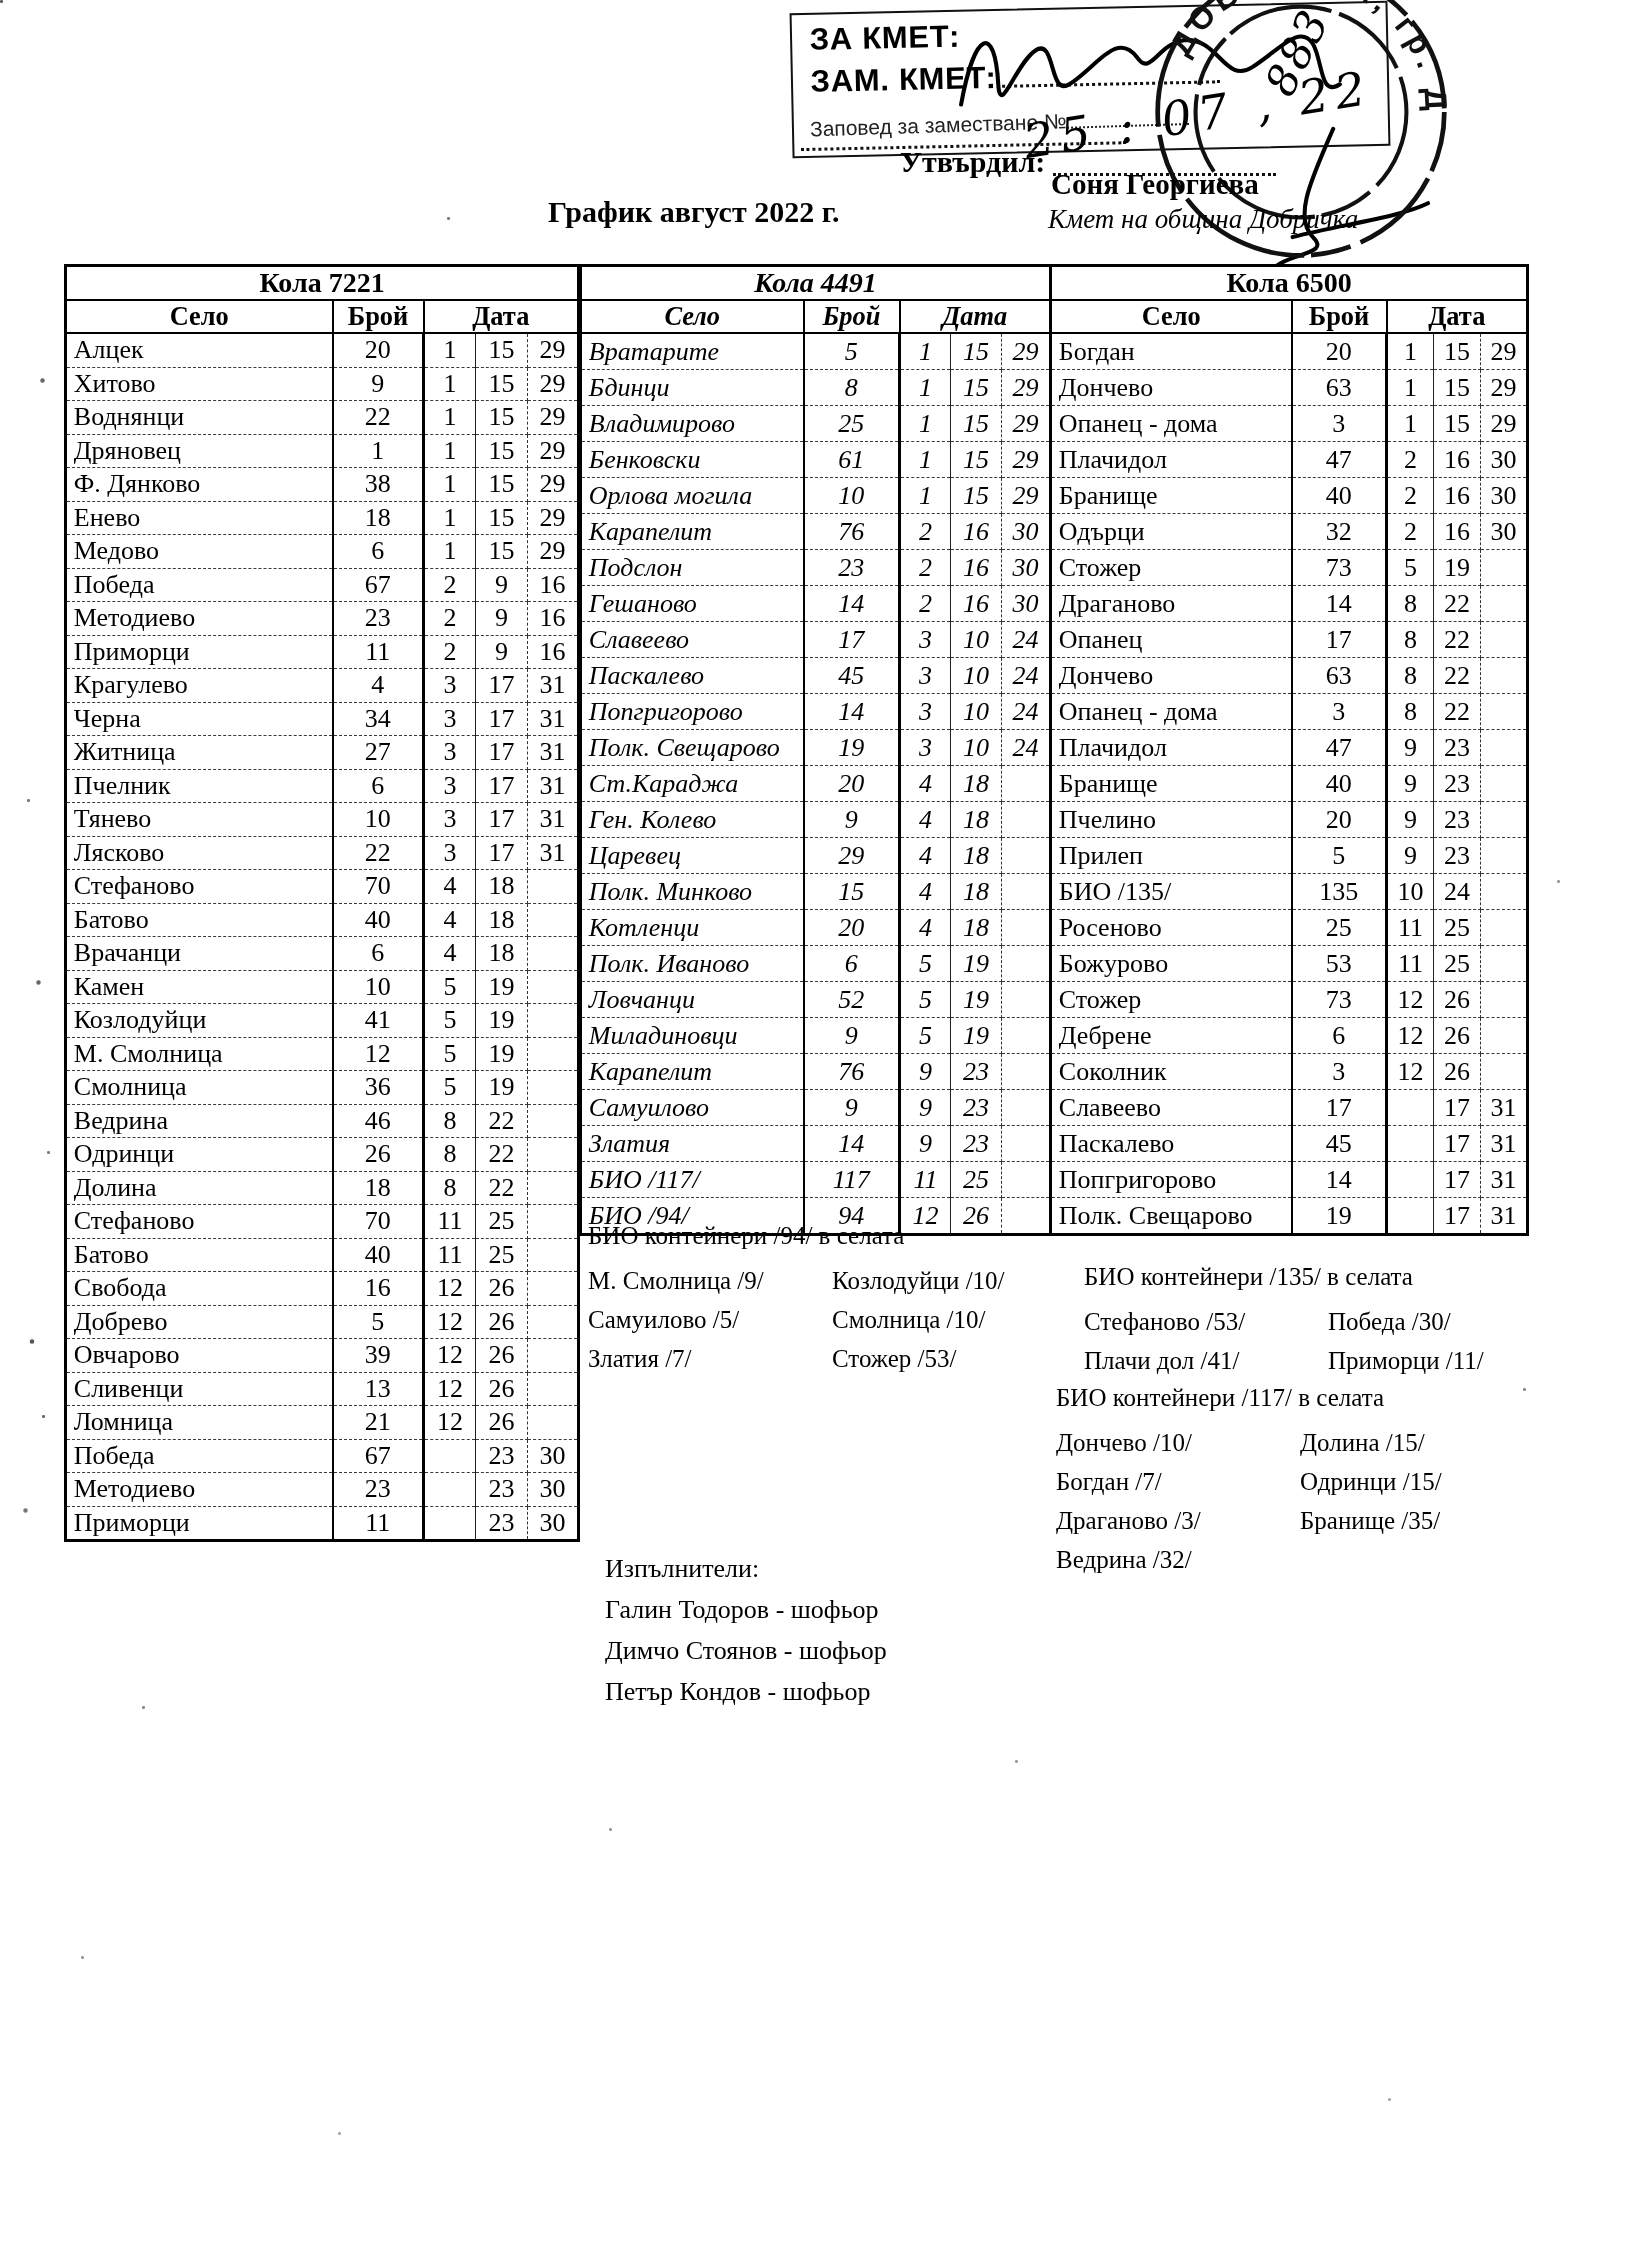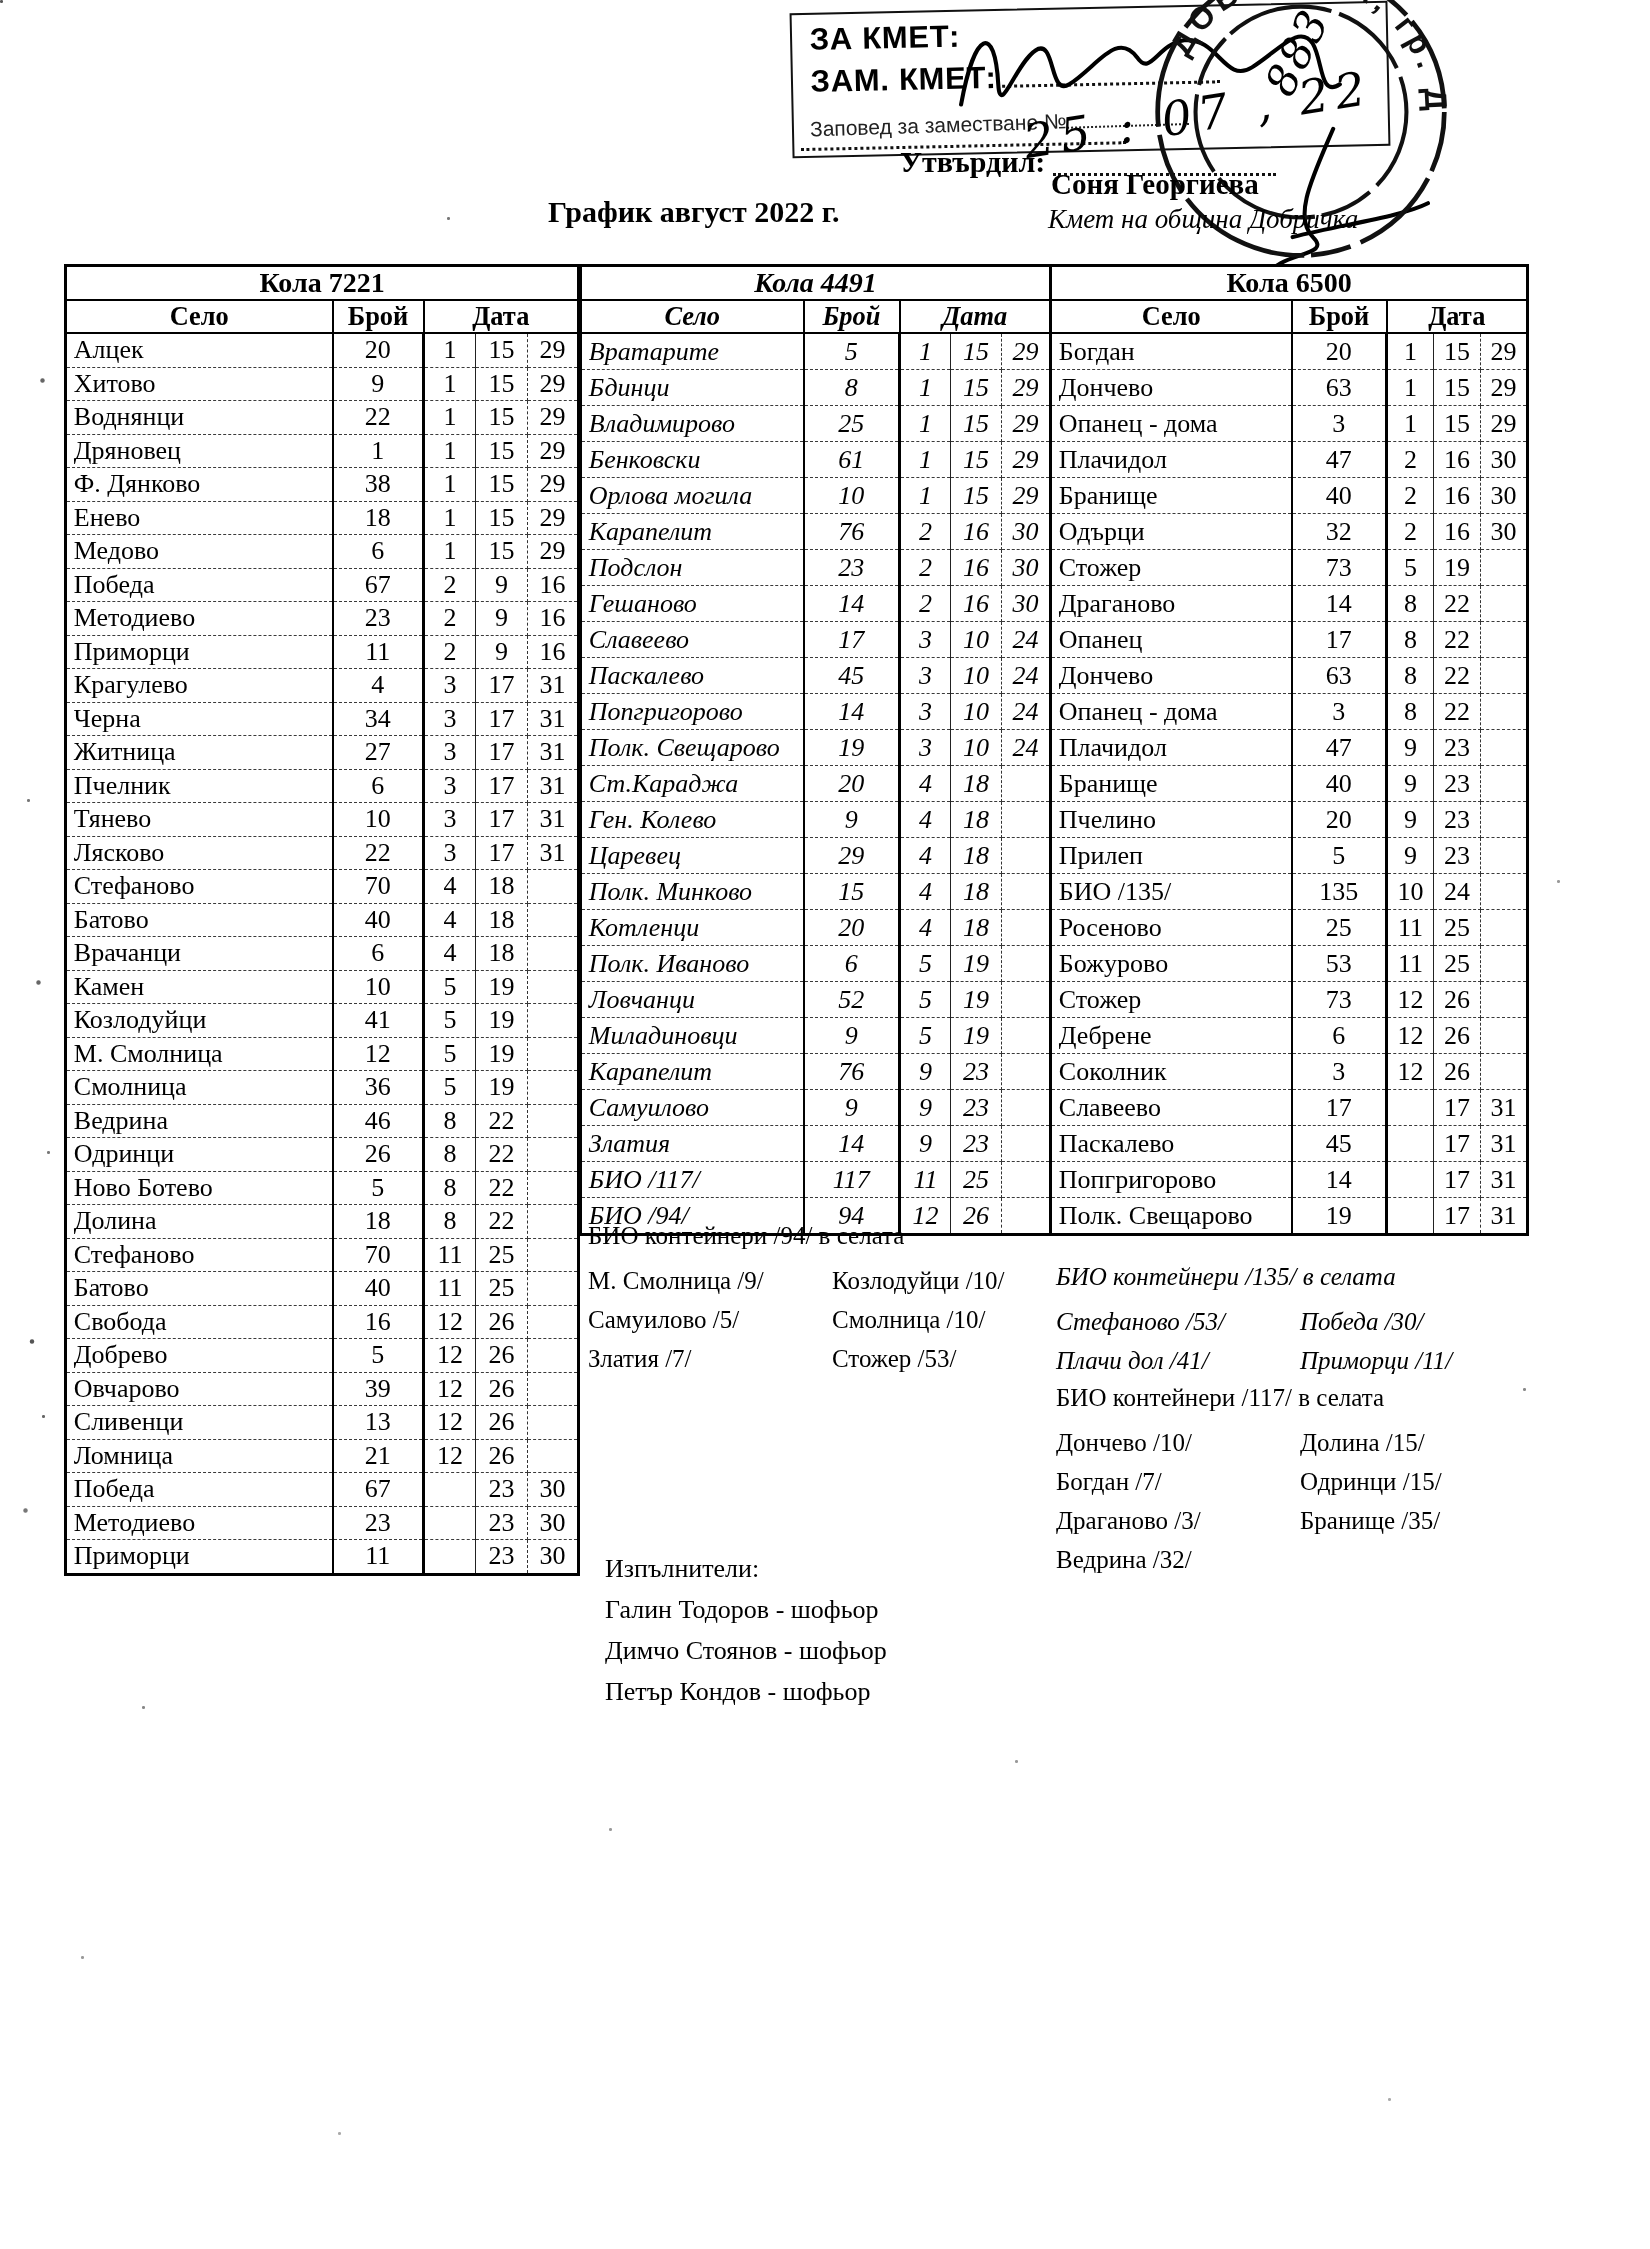--- a/index.html
+++ b/index.html
@@ -46,21 +46,21 @@
   .t3{left:1049px;top:264px;width:478px;}
   .t1 tbody td{height:32.5px;}
   .t2 tbody td,.t3 tbody td{height:35px;}
   table{border:3.4px solid #000;}
   
   .note{position:absolute;font-size:25px;}
   .note .note-title{font-weight:normal;height:39px;}
   .note-row{display:flex;height:39px;align-items:center;}
   .note-row span:first-child{width:244px;display:inline-block;}
   .mid-note{left:588px;top:1222px;width:460px;}
-  .right-note1{left:1056px;top:1263px;width:474px;font-style:italic;}
+  .right-note1{left:1084px;top:1263px;width:474px;}
   .right-note2{left:1056px;top:1384px;width:474px;}
   .executors{position:absolute;left:605px;top:1554px;font-size:26px;}
   .executors .exec-title{height:41px;}
   .driver{height:41px;}
   
   .speck{position:absolute;width:2.7px;height:2.7px;background:#555;border-radius:50%;
     box-shadow:41px 379px 0 0.7px #666, 27px 799px 0 0 #777, 37px 981px 0 0.7px #666,
     47px 1151px 0 0 #777, 30.5px 1340px 0 0.7px #555, 42px 1415px 0 0 #666,
     24px 1509px 0 0.7px #777, 142px 1706px 0 0 #888, 609px 1828px 0 0 #999,
     1015px 1760px 0 0 #999, 203px 379px 0 0 #888, 447px 217px 0 0 #777,
@@ -296,27 +296,20 @@
         <tr>
           <td class="village">Ведрина</td>
           <td class="count">46</td>
           <td class="date d0">8</td>
           <td class="date d1">22</td>
           <td class="date d2"></td>
         </tr>
         <tr>
           <td class="village">Одринци</td>
           <td class="count">26</td>
-          <td class="date d0">8</td>
-          <td class="date d1">22</td>
-          <td class="date d2"></td>
-        </tr>
-        <tr>
-          <td class="village">Ново Ботево</td>
-          <td class="count">5</td>
           <td class="date d0">8</td>
           <td class="date d1">22</td>
           <td class="date d2"></td>
         </tr>
         <tr>
           <td class="village">Долина</td>
           <td class="count">18</td>
           <td class="date d0">8</td>
           <td class="date d1">22</td>
           <td class="date d2"></td>

